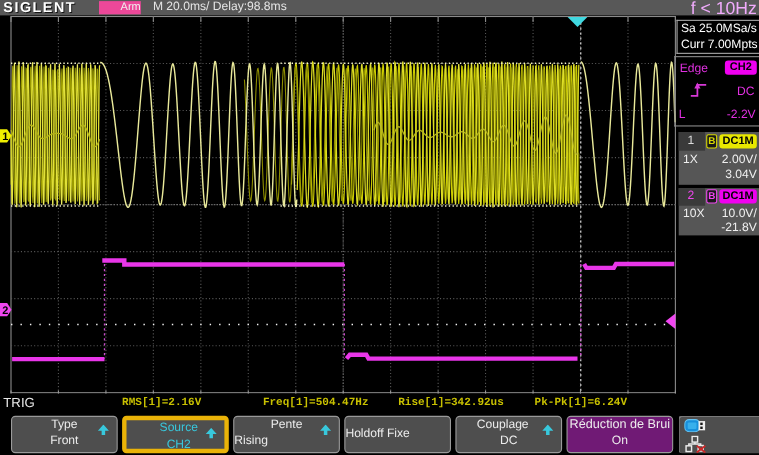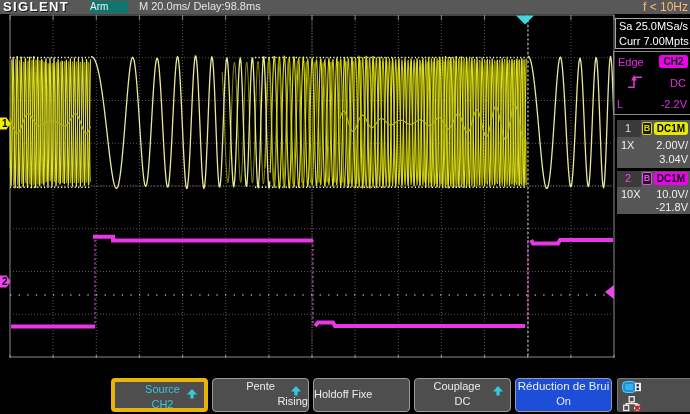--- a/index.html
+++ b/index.html
@@ -2,23 +2,23 @@
 <html><head><meta charset="utf-8"><style>
 *{margin:0;padding:0;box-sizing:border-box}
 body{background:#000;font-family:"Liberation Sans",sans-serif}
 #scr{position:relative;width:690px;height:414px;background:#000;overflow:hidden}
 .ab{position:absolute}
 </style></head><body>
 <div id="scr">
 
 <div class="ab" style="left:0;top:0;width:690px;height:14px;background:#585858">
  <span class="ab" style="left:3px;top:-1px;font-size:13px;font-weight:bold;letter-spacing:1.4px;color:#fff;text-shadow:1px 1px 0 #161616">SIGLENT</span>
- <span class="ab" style="left:90px;top:1px;width:38px;height:12px;background:#0f766e;color:#f0f0f0;font-size:10px;text-align:left;line-height:12px">Arm</span>
+ <span class="ab" style="left:90px;top:1px;width:38px;height:12px;background:#ec4899;color:#f0f0f0;font-size:10px;text-align:right;line-height:12px">Arm</span>
  <span class="ab" style="left:139px;top:0px;font-size:11px;color:#e5e5e5">M 20.0ms/ Delay:98.8ms</span>
- <span class="ab" style="right:2px;top:0px;font-size:12px;color:#fdba74">f &lt; 10Hz</span>
+ <span class="ab" style="right:2px;top:0px;font-size:16px;color:#f0abfc">f &lt; 10Hz</span>
 </div>
 
 <svg class="ab" style="left:0;top:14px" width="616" height="344" viewBox="0 0 616 344">
  <rect x="10" y="1" width="604" height="342" fill="#000" stroke="#8a8a8a" stroke-width="1"></rect>
  <g stroke="#565656" stroke-width="1" stroke-dasharray="1 2">
   <line x1="53.1" y1="1" x2="53.1" y2="343"></line>
   <line x1="96.3" y1="1" x2="96.3" y2="343"></line>
   <line x1="139.4" y1="1" x2="139.4" y2="343"></line>
   <line x1="182.6" y1="1" x2="182.6" y2="343"></line>
   <line x1="225.7" y1="1" x2="225.7" y2="343"></line>
@@ -137,45 +137,59 @@
 <div class="ab" style="left:617px;top:171px;width:73px;height:43px;background:#565656;font-size:11px;color:#f0f0f0">
  <div class="ab" style="left:0;top:0;width:24px;height:16px;background:#3a3a3a"></div>
  <span class="ab" style="left:8px;top:1px;color:#f046f0">2</span>
  <span class="ab" style="left:25px;top:1px;width:10px;height:13px;background:#181818;border:1px solid #f046f0;border-radius:2px;color:#f046f0;font-size:9px;font-weight:bold;text-align:center;line-height:11px">B</span>
  <span class="ab" style="left:37px;top:1px;width:34px;height:13px;background:#f000f0;border-radius:3px;color:#000;font-size:10px;font-weight:bold;text-align:center;line-height:13px">DC1M</span>
  <span class="ab" style="left:4px;top:17px">10X</span>
  <span class="ab" style="right:2px;top:17px">10.0V/</span>
  <span class="ab" style="right:2px;top:30px">-21.8V</span>
 </div>
 
+<div class="ab" style="left:0;top:358px;width:690px;height:16px;background:#000">
+ <span class="ab" style="left:3px;top:1px;font-size:12px;color:#e8e8e8">TRIG</span>
+ <span class="ab" style="left:111px;top:3px;font-family:'Liberation Mono',monospace;font-size:10px;font-weight:bold;color:#c8c000">RMS[1]=2.16V</span>
+ <span class="ab" style="left:239px;top:3px;font-family:'Liberation Mono',monospace;font-size:10px;font-weight:bold;color:#c8c000">Freq[1]=504.47Hz</span>
+ <span class="ab" style="left:362px;top:3px;font-family:'Liberation Mono',monospace;font-size:10px;font-weight:bold;color:#c8c000">Rise[1]=342.92us</span>
+ <span class="ab" style="left:486px;top:3px;font-family:'Liberation Mono',monospace;font-size:10px;font-weight:bold;color:#c8c000">Pk-Pk[1]=6.24V</span>
+</div>
+<div class="ab" style="left:10px;top:378px;width:97px;height:34px;background:#4e4e4e;border:1px solid #9a9a9a;border-radius:4px;font-size:11px;color:#ececec">
+      <div class="ab" style="left:0;top:1px;width:95px;text-align:center;font-size:11px;white-space:nowrap">Type</div>
+      <div class="ab" style="left:0;top:16px;width:95px;text-align:center">Front</div>
+      <svg class="ab" style="right:6px;top:7px" width="12" height="10" viewBox="0 0 12 10">
+        <path d="M6 0 L11 5.5 L7.6 5.5 L7.6 9.5 L4.4 9.5 L4.4 5.5 L1 5.5 Z" fill="#38c8dc"></path>
+      </svg>
+    </div>
 <div class="ab" style="left:111px;top:378px;width:97px;height:34px;background:#4e4e4e;border:4px solid #eab308;border-radius:4px;font-size:11px;color:#38c8dc">
       <div class="ab" style="left:0;top:1px;width:95px;text-align:center;font-size:11px;white-space:nowrap">Source</div>
       <div class="ab" style="left:0;top:16px;width:95px;text-align:center">CH2</div>
       <svg class="ab" style="right:6px;top:7px" width="12" height="10" viewBox="0 0 12 10">
         <path d="M6 0 L11 5.5 L7.6 5.5 L7.6 9.5 L4.4 9.5 L4.4 5.5 L1 5.5 Z" fill="#38c8dc"></path>
       </svg>
     </div>
 <div class="ab" style="left:212px;top:378px;width:97px;height:34px;background:#4e4e4e;border:1px solid #9a9a9a;border-radius:4px;font-size:11px;color:#ececec">
       <div class="ab" style="left:0;top:1px;width:95px;text-align:center;font-size:11px;white-space:nowrap">Pente</div>
-      <div class="ab" style="left:0;top:16px;width:95px;text-align:right">Rising</div>
+      <div class="ab" style="left:0;top:16px;width:95px;text-align:left">Rising</div>
       <svg class="ab" style="right:6px;top:7px" width="12" height="10" viewBox="0 0 12 10">
         <path d="M6 0 L11 5.5 L7.6 5.5 L7.6 9.5 L4.4 9.5 L4.4 5.5 L1 5.5 Z" fill="#38c8dc"></path>
       </svg>
     </div>
 <div class="ab" style="left:313px;top:378px;width:97px;height:34px;background:#4e4e4e;border:1px solid #9a9a9a;border-radius:4px;font-size:11px;color:#ececec">
       <div class="ab" style="left:0;top:9px;width:95px;text-align:left">Holdoff Fixe</div>
     </div>
 <div class="ab" style="left:414px;top:378px;width:97px;height:34px;background:#4e4e4e;border:1px solid #9a9a9a;border-radius:4px;font-size:11px;color:#ececec">
       <div class="ab" style="left:0;top:1px;width:84px;text-align:center;font-size:11px;white-space:nowrap">Couplage</div>
       <div class="ab" style="left:0;top:16px;width:95px;text-align:center">DC</div>
       <svg class="ab" style="right:6px;top:7px" width="12" height="10" viewBox="0 0 12 10">
         <path d="M6 0 L11 5.5 L7.6 5.5 L7.6 9.5 L4.4 9.5 L4.4 5.5 L1 5.5 Z" fill="#38c8dc"></path>
       </svg>
     </div>
-<div class="ab" style="left:515px;top:378px;width:97px;height:34px;background:#1d4ed8;border:1px solid #9a9a9a;border-radius:4px;font-size:11px;color:#ececec">
+<div class="ab" style="left:515px;top:378px;width:97px;height:34px;background:#701a75;border:1px solid #9a9a9a;border-radius:4px;font-size:11px;color:#ececec">
       <div class="ab" style="left:0;top:1px;width:95px;text-align:center;font-size:11.5px;white-space:nowrap">Réduction de Brui</div>
       <div class="ab" style="left:0;top:16px;width:95px;text-align:center">On</div>
     </div>
 <div class="ab" style="left:617px;top:378px;width:73px;height:34px;background:#4e4e4e;border-top:1px solid #7a7a7a;border-left:1px solid #7a7a7a;border-radius:3px 0 0 3px">
  <svg class="ab" style="left:4px;top:2px" width="20" height="12" viewBox="0 0 20 12">
   <rect x="0.5" y="0.5" width="13.5" height="11" rx="4" fill="#1890dc" stroke="#66c4f2" stroke-width="1"></rect>
   <rect x="3.2" y="3" width="8" height="6" rx="1" fill="#38b0ec"></rect>
   <rect x="13" y="1.8" width="6" height="8.4" fill="#f0f0f0"></rect>
   <rect x="14.6" y="3.2" width="2.2" height="2.2" fill="#181818"></rect>
   <rect x="14.6" y="6.8" width="2.2" height="2.2" fill="#181818"></rect>

